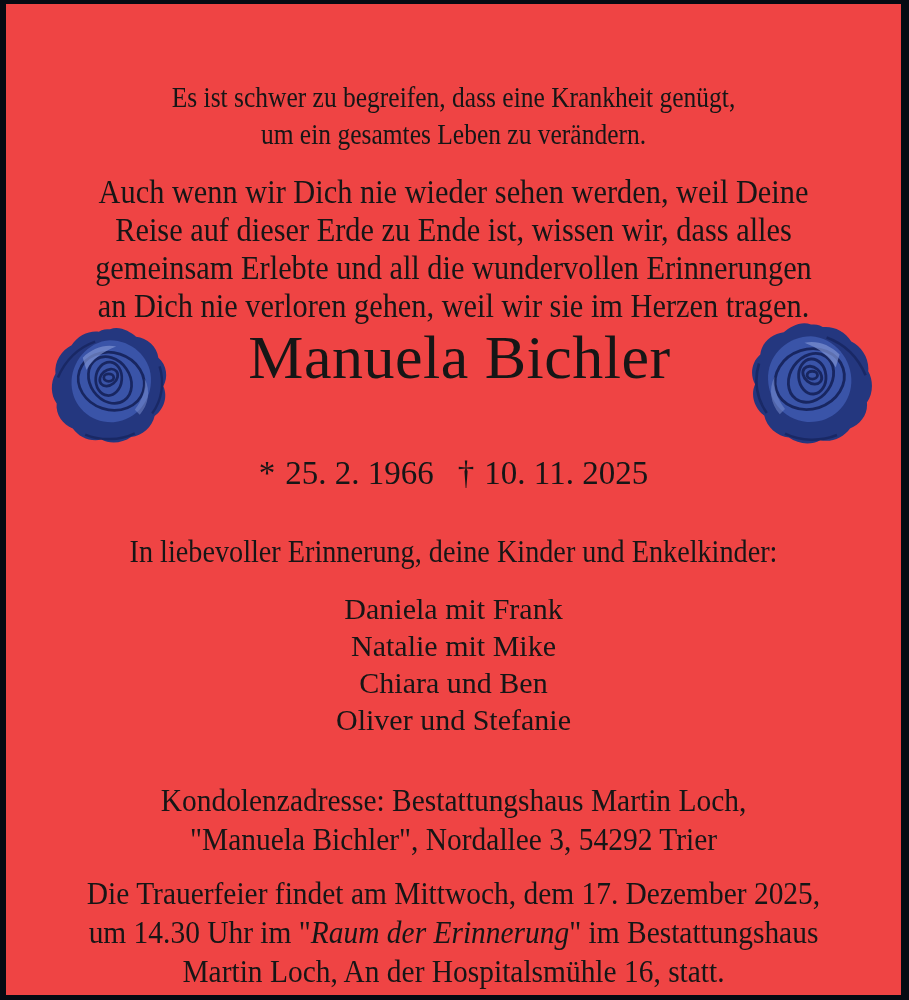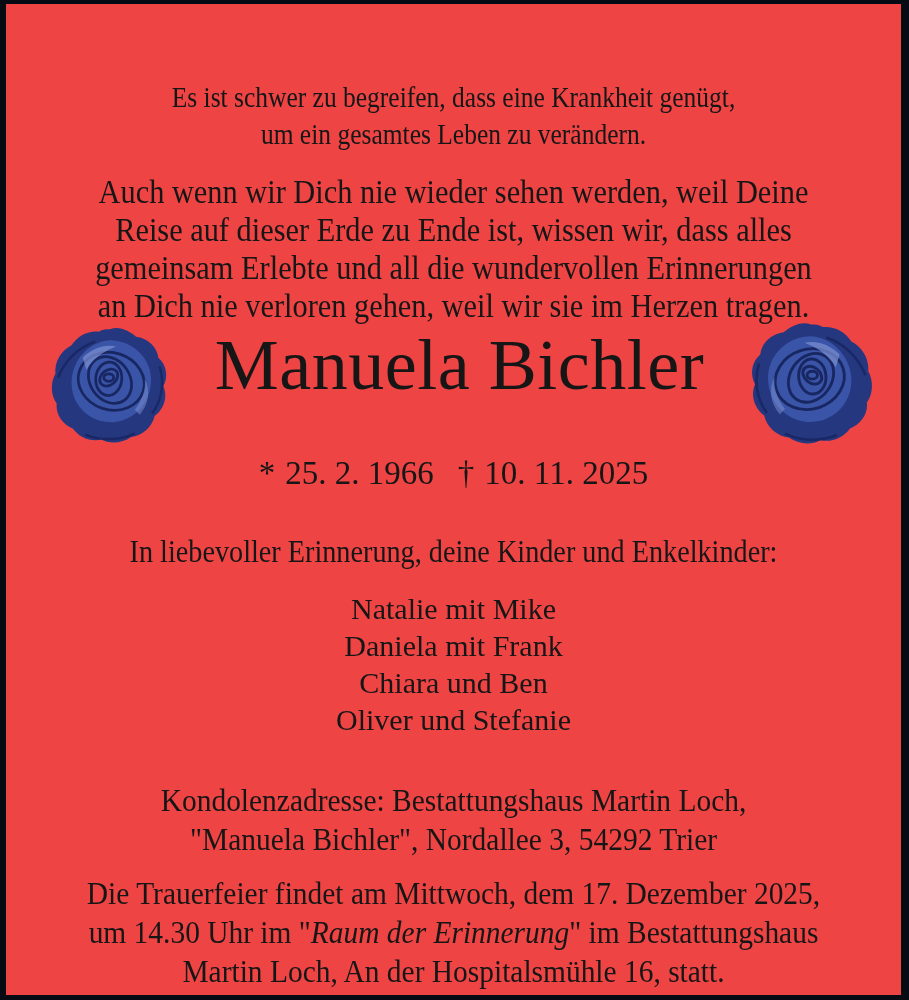--- a/index.html
+++ b/index.html
@@ -27,22 +27,22 @@
     transform-origin: 50% 0;
   }
   .tribute {
     top: 136px;
     font-size: 33px;
     line-height: 38px;
     transform: scaleX(0.92);
     transform-origin: 50% 0;
   }
   .deceased-name {
-    top: 318px;
-    font-size: 72px;
+    top: 310px;
+    font-size: 62px;
     line-height: 86px;
     letter-spacing: 0.5px;
     white-space: nowrap;
     padding-left: 12px;
   }
   .dates {
     top: 416px;
     font-size: 33px;
     line-height: 40px;
   }
@@ -142,22 +142,22 @@
 
   <h1 class="block deceased-name" style="margin:0; font-weight: normal;">Manuela Bichler</h1>
 
   <p class="block dates">
     <span class="date-part"><span class="symbol">*</span><span>25. 2. 1966</span></span><span class="date-part"><span class="symbol">†</span><span>10. 11. 2025</span></span>
   </p>
 
   <p class="block mourners-intro">In liebevoller Erinnerung, deine Kinder und Enkelkinder:</p>
 
   <p class="block mourners-names">
+    <span class="line">Daniela mit Frank</span>
     <span class="line">Natalie mit Mike</span>
-    <span class="line">Daniela mit Frank</span>
     <span class="line">Chiara und Ben</span>
     <span class="line">Oliver und Stefanie</span>
   </p>
 
   <p class="block condolence">
     <span class="line">Kondolenzadresse: Bestattungshaus Martin Loch,</span>
     <span class="line">"Manuela Bichler", Nordallee 3, 54292 Trier</span>
   </p>
 
   <p class="block funeral">

